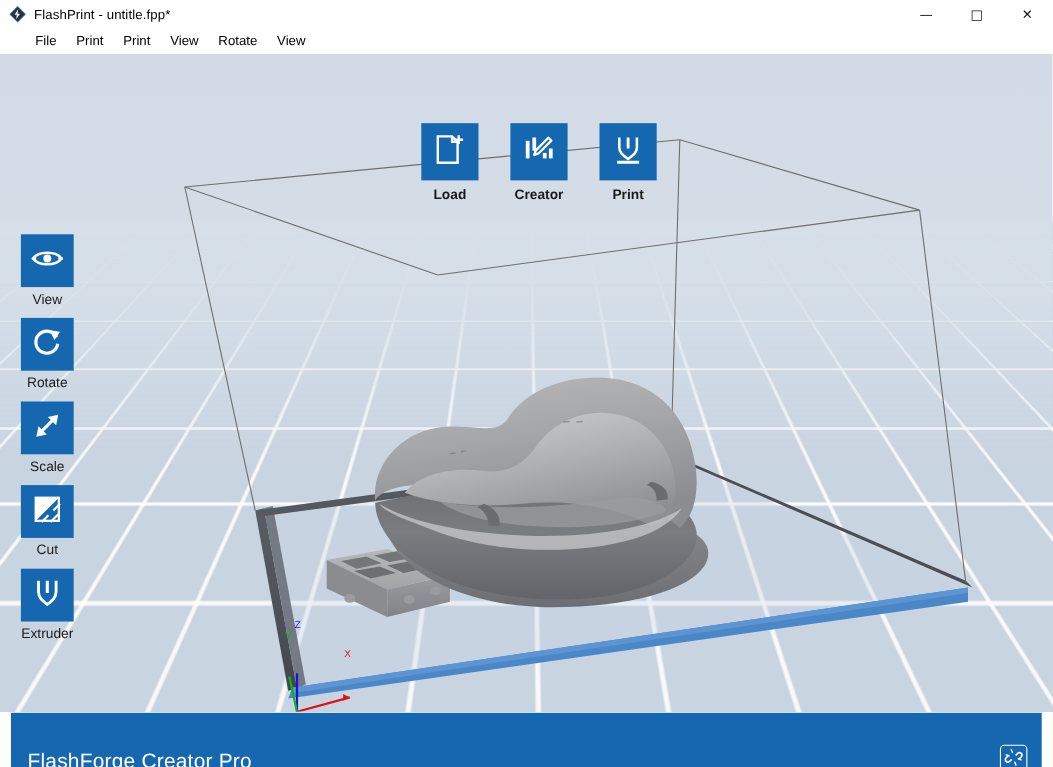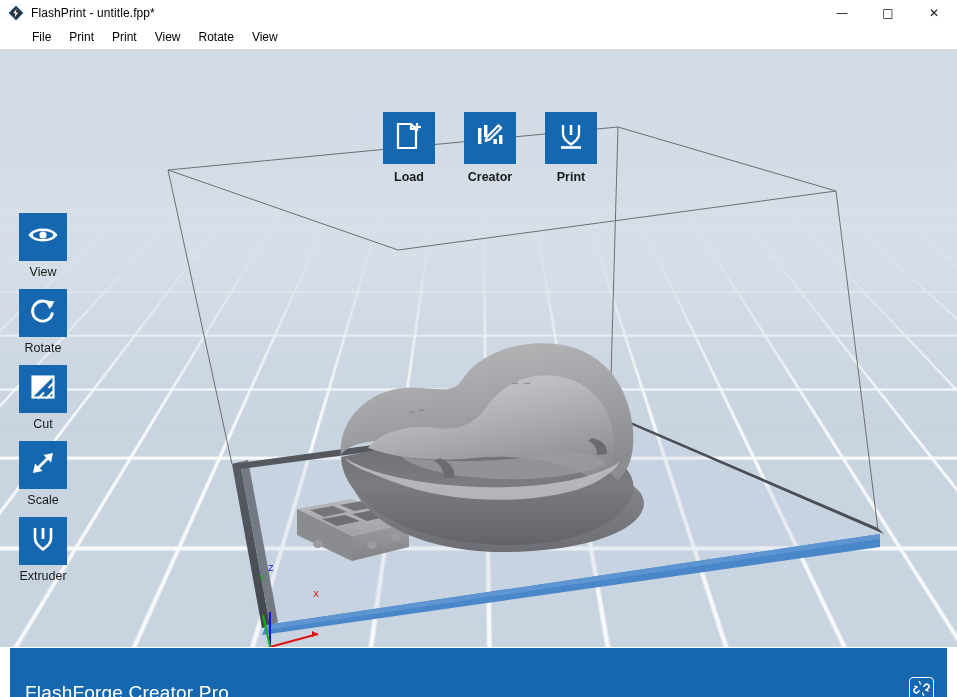--- a/index.html
+++ b/index.html
@@ -362,42 +362,42 @@
             </svg>
           </span>
         </div>
         <span class="ltool-label">Rotate</span>
       </div>
 
       <div class="ltool">
         <div class="ltool-btn">
           <span>
             <svg width="28" height="28" viewBox="0 0 28 28">
+              <line x1="6.5" y1="21.5" x2="21.5" y2="6.5" stroke="#ffffff" stroke-width="2.8"></line>
+              <polygon points="24,4 14.5,6 22,13.5" fill="#ffffff"></polygon>
+              <polygon points="4,24 13.5,22 6,14.5" fill="#ffffff"></polygon>
+            </svg>
+          </span>
+        </div>
+        <span class="ltool-label">Scale</span>
+      </div>
+
+      <div class="ltool">
+        <div class="ltool-btn">
+          <span>
+            <svg width="28" height="28" viewBox="0 0 28 28">
               <rect x="3.5" y="3.5" width="21" height="21" fill="none" stroke="#ffffff" stroke-width="2.1"></rect>
               <polygon points="3.5,3.5 24.5,3.5 3.5,24.5" fill="#ffffff"></polygon>
               <line x1="9" y1="25.5" x2="15" y2="19.5" stroke="#ffffff" stroke-width="1.9"></line>
               <line x1="17" y1="25.5" x2="24" y2="18.5" stroke="#ffffff" stroke-width="1.9"></line>
               <line x1="19.5" y1="15" x2="25.5" y2="9" stroke="#ffffff" stroke-width="1.9"></line>
             </svg>
           </span>
         </div>
         <span class="ltool-label">Cut</span>
-      </div>
-
-      <div class="ltool">
-        <div class="ltool-btn">
-          <span>
-            <svg width="28" height="28" viewBox="0 0 28 28">
-              <line x1="6.5" y1="21.5" x2="21.5" y2="6.5" stroke="#ffffff" stroke-width="2.8"></line>
-              <polygon points="24,4 14.5,6 22,13.5" fill="#ffffff"></polygon>
-              <polygon points="4,24 13.5,22 6,14.5" fill="#ffffff"></polygon>
-            </svg>
-          </span>
-        </div>
-        <span class="ltool-label">Scale</span>
       </div>
 
       <div class="ltool">
         <div class="ltool-btn">
           <span>
             <svg width="26" height="30" viewBox="0 0 26 30">
               <path d="M5,4 V14 C5,19 8,21.5 13,25.5 C18,21.5 21,19 21,14 V4" fill="none" stroke="#ffffff" stroke-width="2.6" stroke-linejoin="round"></path>
               <line x1="13" y1="4" x2="13" y2="15" stroke="#ffffff" stroke-width="2.8"></line>
             </svg>
           </span>

